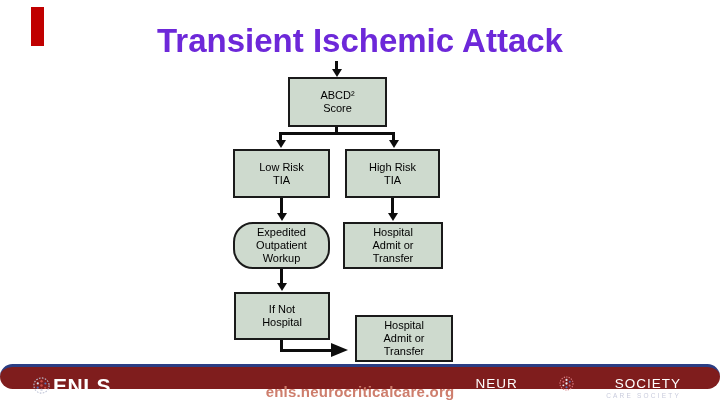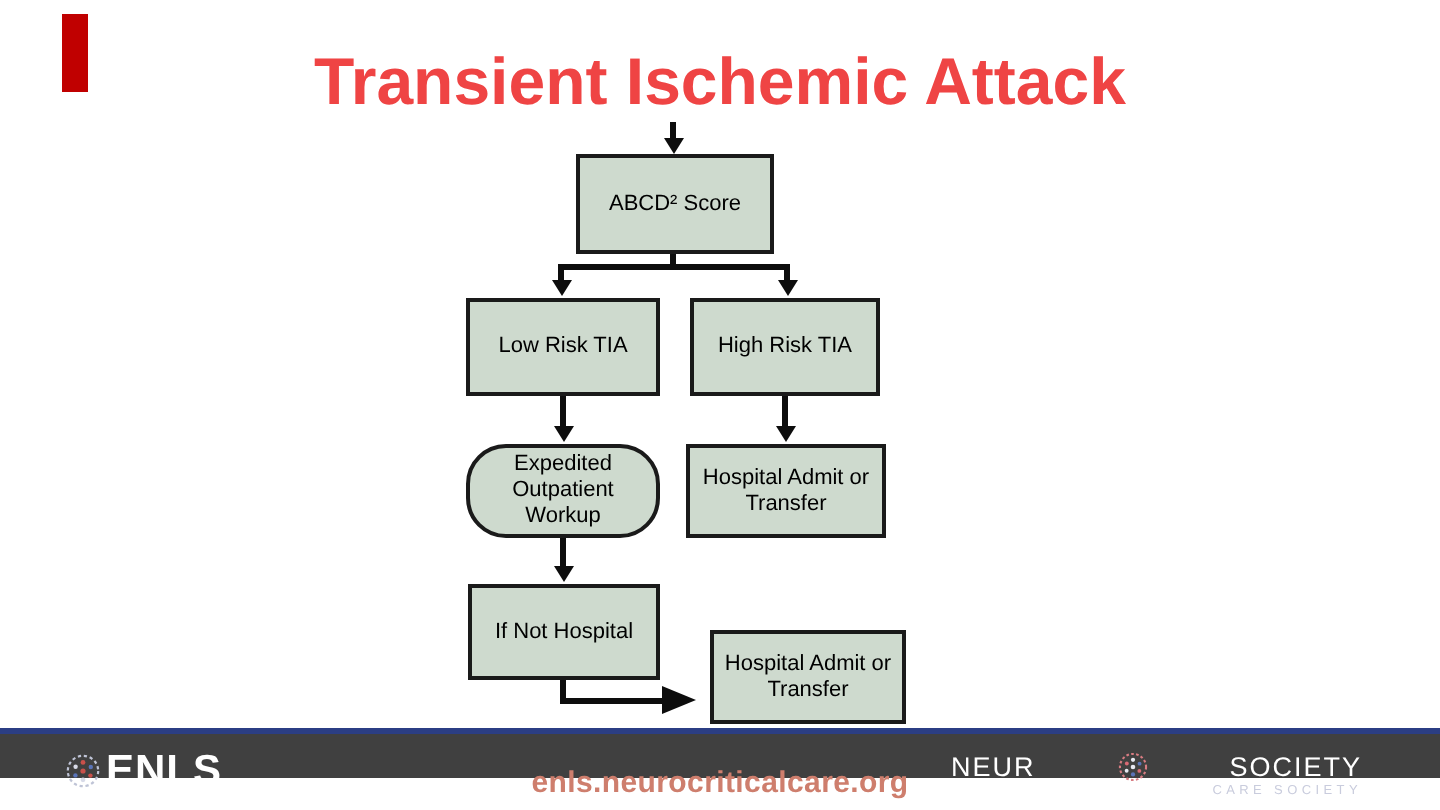--- a/index.html
+++ b/index.html
@@ -5,27 +5,27 @@
   html,body{margin:0;padding:0;}
   .slide{
     position:relative;width:720px;height:405px;background:#ffffff;overflow:hidden;
     font-family:"Liberation Sans",sans-serif;
   }
   .accent-bar{
     position:absolute;left:31px;top:7px;width:13px;height:39px;background:#C00000;
   }
   .title{
     position:absolute;left:0;top:24px;width:720px;text-align:center;
-    font-size:33px;font-weight:bold;color:#ef4444;letter-spacing:0px;line-height:1;
+    font-size:33px;font-weight:bold;color:#6d28d9;letter-spacing:0px;line-height:1;
   }
   
   .box{
     position:absolute;background:#CEDACE;border:2px solid #1a1a1a;box-sizing:border-box;
     display:flex;align-items:center;justify-content:center;text-align:center;
-    font-size:11px;line-height:1.18;color:#000;padding:2px;
+    font-size:11px;line-height:1.18;color:#000;padding:18px;
   }
   .b-abcd{left:288px;top:77px;width:99px;height:50px;}
   .b-low{left:233px;top:149px;width:97px;height:49px;}
   .b-high{left:345px;top:149px;width:95px;height:49px;}
   .b-exp{left:233px;top:222px;width:97px;height:47px;border-radius:20px;}
   .b-hosp1{left:343px;top:222px;width:100px;height:47px;}
   .b-ifnot{left:234px;top:292px;width:96px;height:48px;}
   .b-hosp2{left:355px;top:315px;width:98px;height:47px;}
   
   .vline{position:absolute;width:3px;background:#0d0d0d;}
@@ -46,22 +46,22 @@
   .ah-low-exp{left:277px;top:213px;}
   .c-high-hosp{left:391px;top:198px;height:17px;}
   .ah-high-hosp{left:388px;top:213px;}
   .c-exp-ifnot{left:280px;top:268px;height:17px;}
   .ah-exp-ifnot{left:277px;top:283px;}
   .c-elbow-v{left:280px;top:340px;height:12px;}
   .c-elbow-h{left:280px;top:349px;width:51px;}
   .ah-elbow{left:331px;top:343px;}
   
   .footer{
-    position:absolute;left:0;top:364px;width:720px;height:25px;background:#404040;
-    border-top:3px solid #2B3E84;box-sizing:border-box;
+    position:absolute;left:0;top:364px;width:720px;height:25px;background:#7f1d1d;
+    border-top:3px solid #2B3E84;box-sizing:border-box;border-radius:17px;
   }
   .enls-logo{position:absolute;left:33px;top:8px;display:flex;align-items:center;gap:3px;}
   .enls-logo .wordmark{color:#ffffff;font-size:21px;font-weight:bold;letter-spacing:0.5px;line-height:1;}
   .footer-url{
     position:absolute;left:0;top:16px;width:720px;text-align:center;
     font-size:15px;font-weight:bold;color:#CE7E6D;letter-spacing:0.2px;
   }
   .ncs-logo{position:absolute;right:39px;top:9px;display:flex;flex-direction:column;align-items:flex-end;}
   .ncs-top{display:flex;align-items:center;color:#ffffff;font-size:13.5px;letter-spacing:1px;line-height:1;gap:40px;}
   .ncs-sub{color:#C9CCDD;font-size:6.5px;letter-spacing:2.2px;margin-top:2px;line-height:1;}

